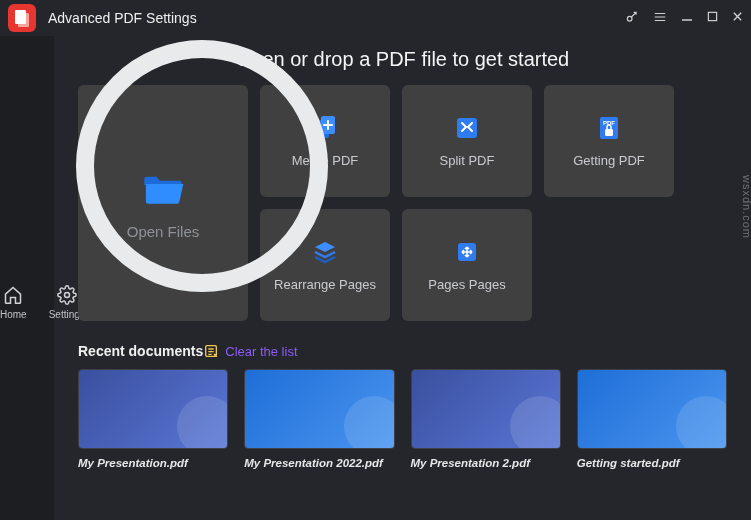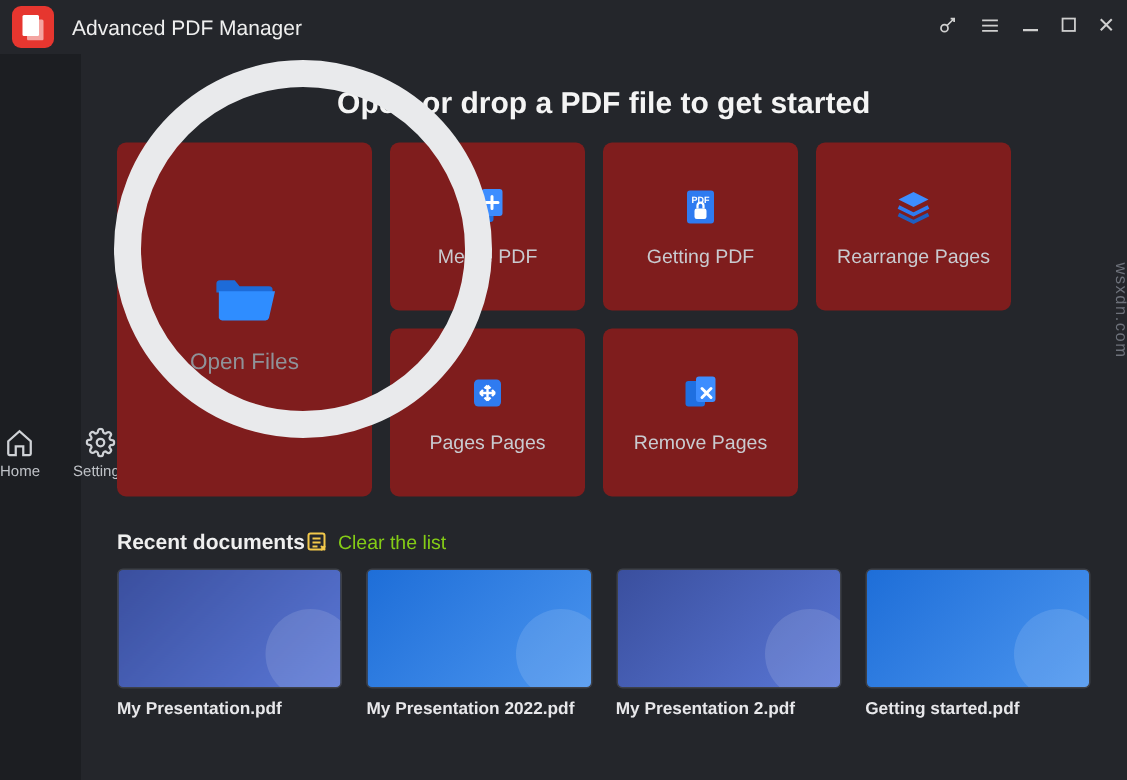--- a/index.html
+++ b/index.html
@@ -37,52 +37,52 @@
 }
 .nav-item {
   width: 100%;
   display: flex; flex-direction: column; align-items: center;
   gap: 4px; color: #bfc2c7; font-size: 10px;
   cursor: pointer;
 }
 .nav-item svg { stroke: #cfd2d6; }
 .main { flex: 1; padding: 12px 24px 0 24px; position: relative; }
 .heading {
-  text-align: center; font-size: 20px; font-weight: 700;
-  color: #f4f4f4; margin: 10px 0 14px;
+  text-align: center; font-size: 20px; font-weight: 400;
+  color: #f4f4f4; margin: 0 0 14px;
 }
 .grid {
   display: grid;
   grid-template-columns: 170px 130px 130px 130px;
   grid-template-rows: 112px 112px;
   gap: 12px;
 }
 .tile {
-  background: #7f1d1d;
+  background: #404040;
   border-radius: 6px;
   display: flex; flex-direction: column;
   align-items: center; justify-content: center;
   gap: 12px; color: #c9cbd0; font-size: 13px;
   cursor: pointer;
 }
 .tile.open { grid-row: 1 / span 2; align-items: center; }
 .tile.open .lbl { color: #8f9298; font-size: 15px; }
 .icon-wrap { width: 44px; height: 44px; display:flex; align-items:center; justify-content:center; }
 .icon-sm { width: 26px; height: 26px; }
 .section-row {
   display: flex; align-items: center; justify-content: flex-start;
   margin-top: 22px; margin-bottom: 10px;
 }
 .section-title { font-size: 14px; font-weight: 600; color: #efefef; }
-.clear-link { display:flex; align-items:center; gap:6px; color:#84cc16; font-size:13px; cursor:pointer; }
+.clear-link { display:flex; align-items:center; gap:6px; color:#8b5cf6; font-size:13px; cursor:pointer; }
 .recent {
   display: grid; grid-template-columns: repeat(4, 1fr);
   gap: 16px;
 }
-.doc { cursor: pointer; }
+.doc { cursor: pointer; font-style: italic; }
 .thumb {
   width: 100%; height: 80px;
   background: linear-gradient(135deg,#3a4f9e,#5a77d6);
   border: 1px solid #3d4048; border-radius: 4px;
   position: relative; overflow: hidden;
 }
 .thumb.alt { background: linear-gradient(135deg,#1e6ed8,#4b95ef); }
 .thumb::after {
   content:""; position:absolute; right:-10px; bottom:-8px;
   width:60px; height:60px; background:rgba(255,255,255,0.12);
@@ -110,21 +110,21 @@
 </head>
 <body>
 
 <div class="titlebar">
   <div class="logo">
     <svg width="16" height="18" viewBox="0 0 16 18">
       <rect x="1" y="1" width="11" height="14" rx="1" fill="#fff"></rect>
       <rect x="4" y="4" width="11" height="14" rx="1" fill="#fff" opacity="0.55"></rect>
     </svg>
   </div>
-  <div class="app-title">Advanced PDF Manager</div>
+  <div class="app-title">Advanced PDF Settings</div>
   <div class="winbtns">
     <span>
       <svg width="14" height="14" viewBox="0 0 24 24" fill="none" stroke="#cfcfcf" stroke-width="2">
           <circle cx="8" cy="15" r="4"></circle>
           <path d="M11 12l8-8m-4 0h4v4"></path>
         </svg>
     </span>
     <span>
       <svg width="14" height="14" viewBox="0 0 24 24" fill="none" stroke="#cfcfcf" stroke-width="2">
           <path d="M3 6h18M3 12h18M3 18h18"></path>
@@ -183,20 +183,29 @@
         <div class="icon-sm">
           <svg width="26" height="26" viewBox="0 0 26 26">
               <rect x="3" y="5" width="14" height="18" rx="2" fill="#1f6fe0"></rect>
               <rect x="9" y="1" width="14" height="18" rx="2" fill="#3d8dff"></rect>
               <path d="M16 6v8m-4-4h8" stroke="#fff" stroke-width="2" stroke-linecap="round"></path>
             </svg>
         </div>
         <div>Merge PDF</div>
       </div>
 
+      <div class="tile">
+        <div class="icon-sm">
+          <svg width="26" height="26" viewBox="0 0 26 26">
+              <rect x="3" y="3" width="20" height="20" rx="3" fill="#2f7bf0"></rect>
+              <path d="M8 8l4 4-4 4m10-8l-4 4 4 4" stroke="#fff" stroke-width="2" fill="none" stroke-linecap="round"></path>
+            </svg>
+        </div>
+        <div>Split PDF</div>
+      </div>
 
       <div class="tile">
         <div class="icon-sm">
           <svg width="26" height="26" viewBox="0 0 26 26">
               <rect x="4" y="2" width="18" height="22" rx="2" fill="#2f7bf0"></rect>
               <text x="13" y="10" font-size="6" fill="#fff" text-anchor="middle" font-weight="700">PDF</text>
               <rect x="9" y="14" width="8" height="7" rx="1.5" fill="#fff"></rect>
               <path d="M11 14v-2a2 2 0 1 1 4 0v2" stroke="#fff" stroke-width="1.5" fill="none"></path>
             </svg>
         </div>
@@ -217,30 +226,20 @@
       <div class="tile">
         <div class="icon-sm">
           <svg width="26" height="26" viewBox="0 0 26 26">
               <rect x="4" y="4" width="18" height="18" rx="3" fill="#2f7bf0"></rect>
               <path d="M13 8v10M8 13h10M13 8l-2 2m2-2l2 2M13 18l-2-2m2 2l2-2M8 13l2-2m-2 2l2 2M18 13l-2-2m2 2l-2 2" stroke="#fff" stroke-width="1.6"></path>
             </svg>
         </div>
         <div>Pages Pages</div>
       </div>
 
-      <div class="tile">
-        <div class="icon-sm">
-          <svg width="26" height="26" viewBox="0 0 26 26">
-              <rect x="3" y="5" width="13" height="17" rx="2" fill="#1f6fe0"></rect>
-              <rect x="10" y="2" width="13" height="17" rx="2" fill="#3d8dff"></rect>
-              <path d="M14 10l6 6m0-6l-6 6" stroke="#fff" stroke-width="2" stroke-linecap="round"></path>
-            </svg>
-        </div>
-        <div>Remove Pages</div>
-      </div>
     </div>
 
     <div class="section-row">
       <div class="section-title">Recent documents</div>
       <div class="clear-link">
         <svg width="16" height="16" viewBox="0 0 24 24" fill="none" stroke="#f2c84b" stroke-width="2">
             <rect x="4" y="4" width="16" height="16" rx="2"></rect>
             <path d="M8 9h8M8 13h8M8 17h5"></path>
             <path d="M17 17l3 3m0-3l-3 3" stroke-linecap="round"></path>
           </svg>

